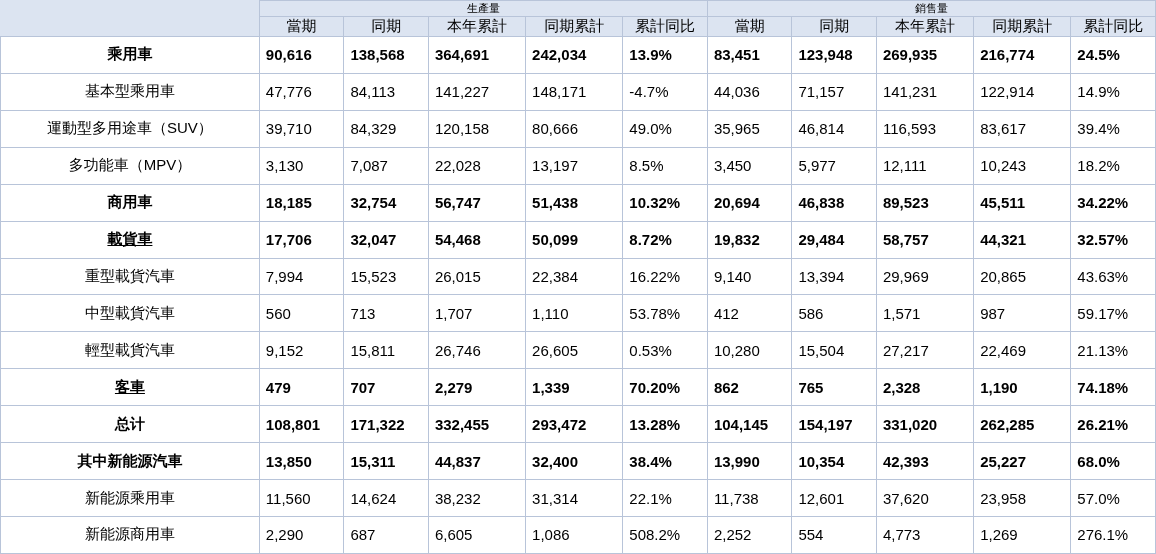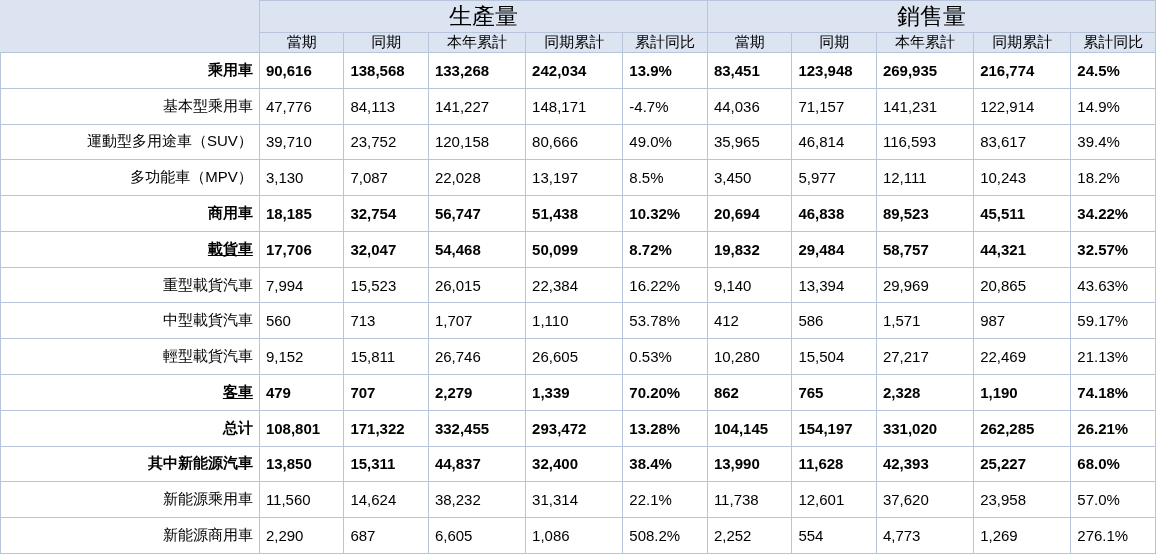--- a/index.html
+++ b/index.html
@@ -40,36 +40,36 @@
   col.c-num-w { width: 92px; }
   col.c-pct   { width: 80px; }
 
   thead th {
     background: #dce4f1;
     text-align: center;
     font-weight: bold;
     font-size: 16px;
   }
   thead th.grp {
-    font-size: 23px;
+    font-size: 11px;
   }
   thead th.corner {
     background: #dce4f1;
     border-top-color: #dce4f1;
     border-left-color: #dce4f1;
   }
   tbody td {
     background: #ffffff;
     height: 34px;
   }
   td.num {
     text-align: left;
   }
   td.label {
-    text-align: right;
+    text-align: center;
     margin-left: 35px;
   }
   
   .ind0 { padding-left: 8px; font-weight: bold; }
   .ind1 { padding-left: 36px; }
   .ind1b { padding-left: 30px; font-weight: bold; text-decoration: underline; }
   .ind2 { padding-left: 62px; }
   tr.bold td { font-weight: bold; }
 </style>
 </head>
@@ -107,21 +107,21 @@
         <th>本年累計</th>
         <th>同期累計</th>
         <th>累計同比</th>
       </tr>
     </thead>
     <tbody id="tbody">
         <tr class="bold">
           <td class="label ind0">乘用車</td>
           <td class="num">90,616</td>
           <td class="num">138,568</td>
-          <td class="num">133,268</td>
+          <td class="num">364,691</td>
           <td class="num">242,034</td>
           <td class="num">13.9%</td>
           <td class="num">83,451</td>
           <td class="num">123,948</td>
           <td class="num">269,935</td>
           <td class="num">216,774</td>
           <td class="num">24.5%</td>
         </tr>
         <tr>
           <td class="label ind1">基本型乘用車</td>
@@ -132,21 +132,21 @@
           <td class="num">-4.7%</td>
           <td class="num">44,036</td>
           <td class="num">71,157</td>
           <td class="num">141,231</td>
           <td class="num">122,914</td>
           <td class="num">14.9%</td>
         </tr>
         <tr>
           <td class="label ind1">運動型多用途車（SUV）</td>
           <td class="num">39,710</td>
-          <td class="num">23,752</td>
+          <td class="num">84,329</td>
           <td class="num">120,158</td>
           <td class="num">80,666</td>
           <td class="num">49.0%</td>
           <td class="num">35,965</td>
           <td class="num">46,814</td>
           <td class="num">116,593</td>
           <td class="num">83,617</td>
           <td class="num">39.4%</td>
         </tr>
         <tr>
@@ -254,21 +254,21 @@
           <td class="num">26.21%</td>
         </tr>
         <tr class="bold">
           <td class="label ind0">其中新能源汽車</td>
           <td class="num">13,850</td>
           <td class="num">15,311</td>
           <td class="num">44,837</td>
           <td class="num">32,400</td>
           <td class="num">38.4%</td>
           <td class="num">13,990</td>
-          <td class="num">11,628</td>
+          <td class="num">10,354</td>
           <td class="num">42,393</td>
           <td class="num">25,227</td>
           <td class="num">68.0%</td>
         </tr>
         <tr>
           <td class="label ind1">新能源乘用車</td>
           <td class="num">11,560</td>
           <td class="num">14,624</td>
           <td class="num">38,232</td>
           <td class="num">31,314</td>

